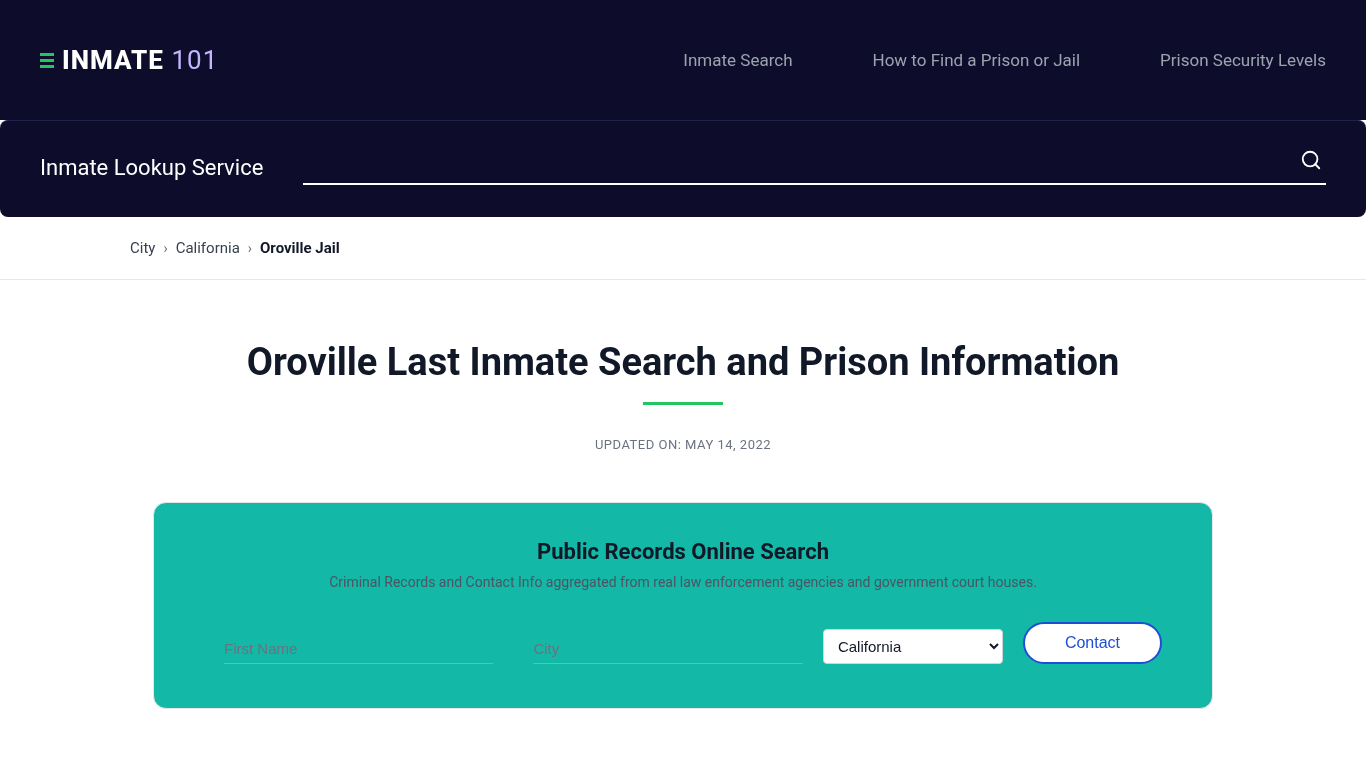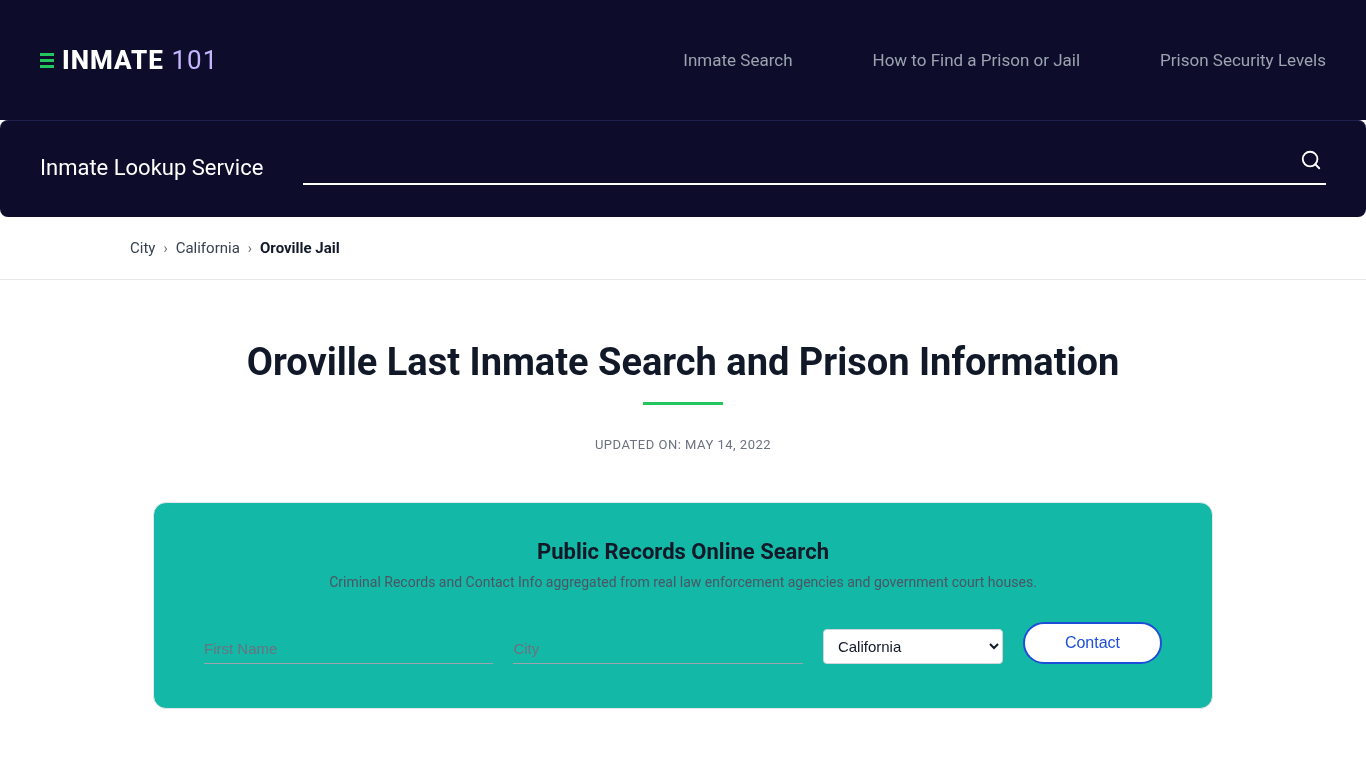--- a/index.html
+++ b/index.html
@@ -212,20 +212,21 @@
     }
 
     .form-field input {
       border: none;
       border-bottom: 1px solid #9ca3af;
       background: transparent;
       padding: 6px 0;
       font-size: 15px;
       outline: none;
       color: #111827;
+      margin-left: 20px;
     }
 
     .form-field input::placeholder {
       color: #6b7280;
     }
 
     .form-field select {
       border: 1px solid #d1d5db;
       background: #fff;
       padding: 7px 10px;

